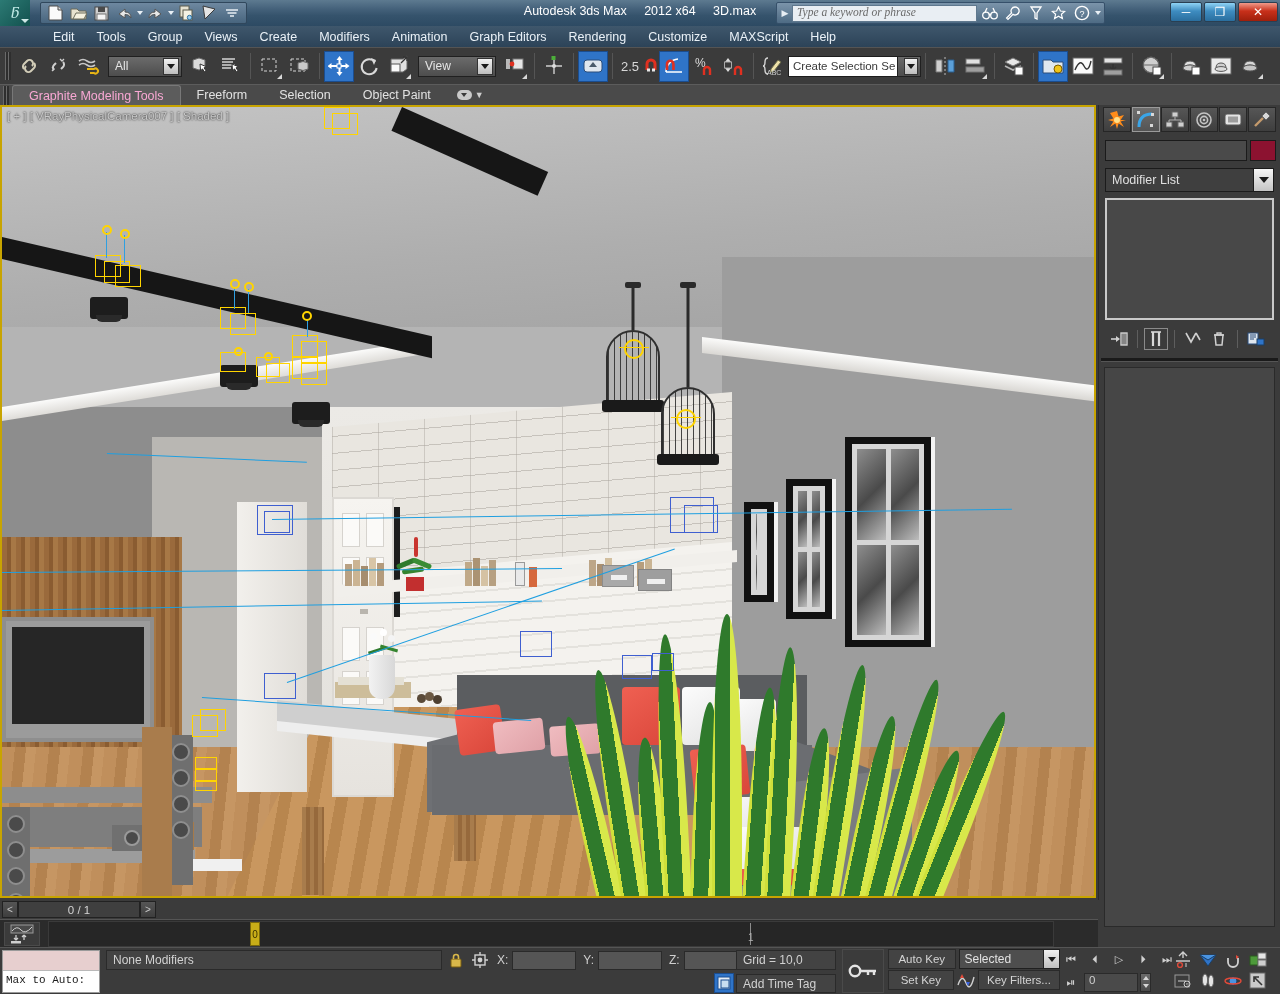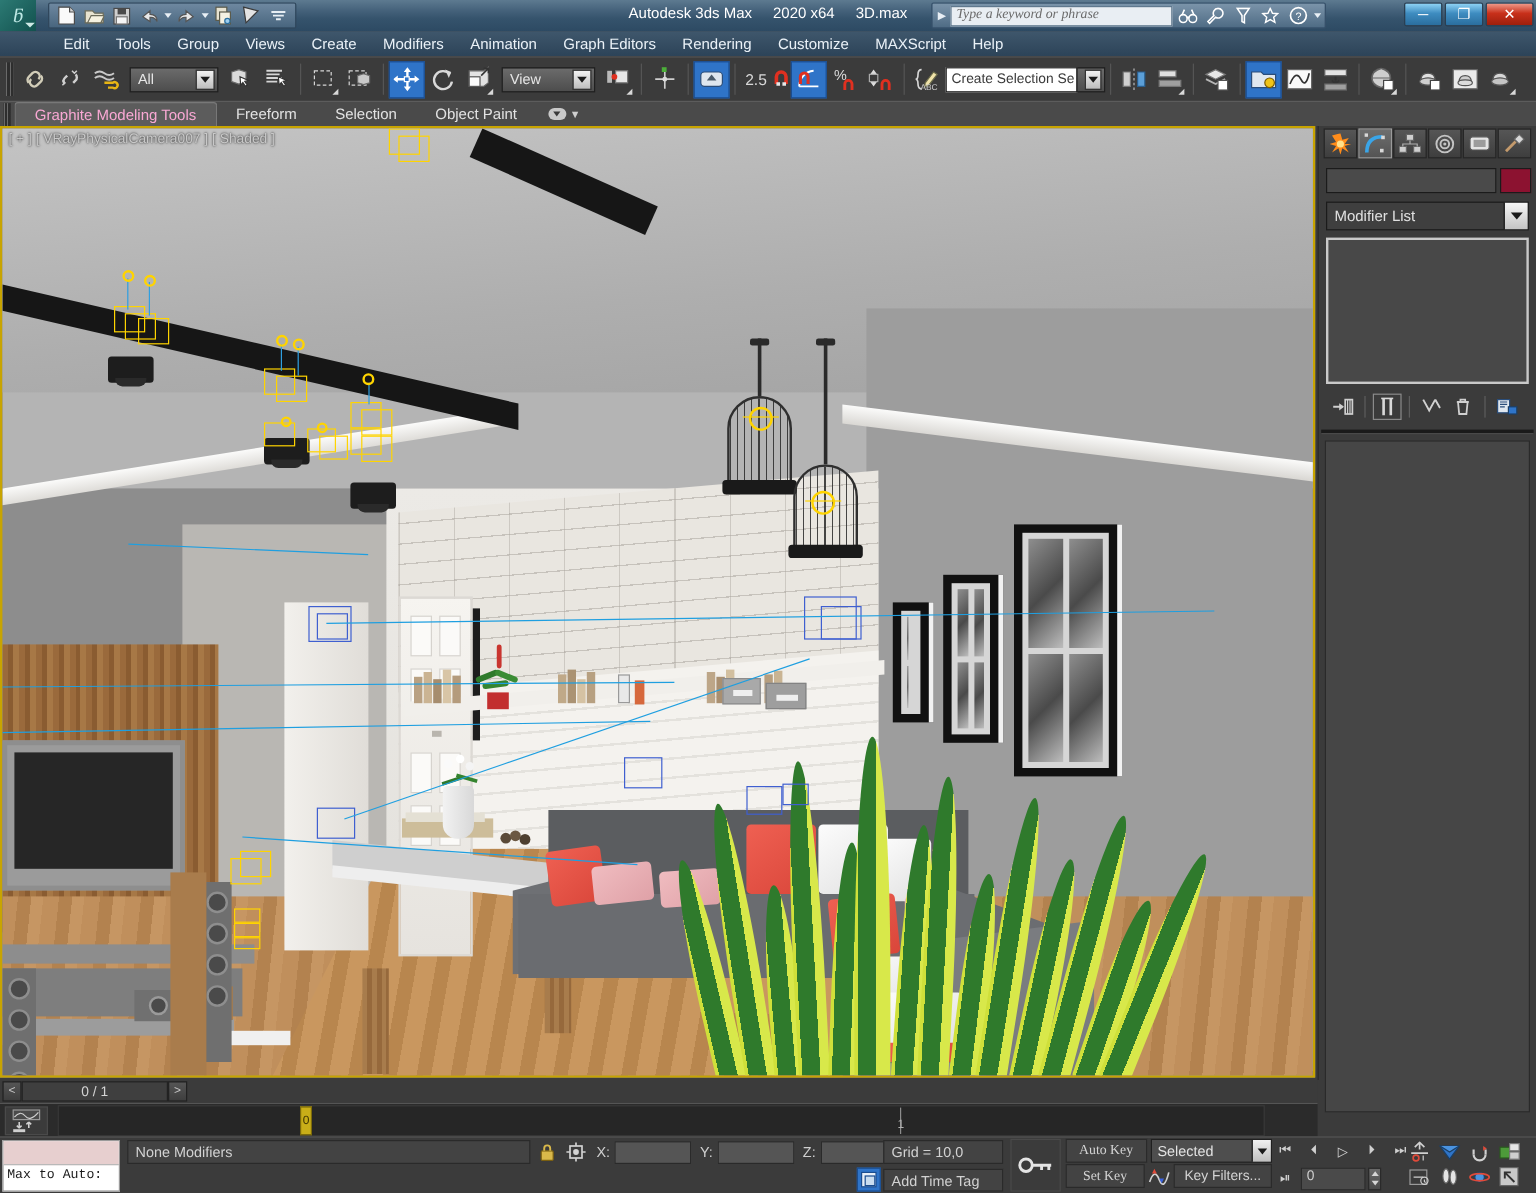--- a/index.html
+++ b/index.html
@@ -335,21 +335,21 @@
   #prompt{ position:absolute; left:106px; top:26px; width:608px; height:19px;
     background:#434343; border:1px solid #2a2a2a; color:#d2d2d2; font-size:12px; padding:2px 0 0 6px;}
   #addtimetag{ position:absolute; left:736px; top:26px; width:100px;height:19px;
     background:#434343;border:1px solid #2a2a2a;color:#d2d2d2;font-size:12px;padding:2px 0 0 6px;}
   #tagbtn{ position:absolute; left:714px; top:25px; width:20px;height:20px;
     background:#2f74c8; border:1px solid #1b4d8f; display:flex;align-items:center;justify-content:center;}
   #keybig{ position:absolute; left:842px; top:1px; width:42px; height:44px;
     background:#3b3b3b; border:1px solid #4a4a4a; display:flex;align-items:center;justify-content:center;}
   #anim-ctrl{ position:absolute; left:888px; top:1px; width:172px; }
   .akbtn{ width:72px;height:20px; background:#434343; border:1px solid #2a2a2a;
-    color:#d4d4d4; font-size:11.5px; display:flex;align-items:center;justify-content:center;font-family:Liberation Serif, serif;}
+    color:#d4d4d4; font-size:11.5px; display:flex;align-items:center;justify-content:center;}
   .selcombo{ width:108px;height:20px; background:#4e4e4e; border:1px solid #202020;
     color:#e2e2e2; font-size:12px; display:flex;align-items:center; padding-left:5px; }
   .selcombo .arw{ margin-left:auto;width:16px;height:18px;
     background:linear-gradient(180deg,#f0f0f0,#bfbfbf);border-left:1px solid #202020;
     display:flex;align-items:center;justify-content:center;}
   .selcombo .arw i{width:0;height:0;border-left:4px solid transparent;border-right:4px solid transparent;border-top:5px solid #1a1a1a;}
   .kfbtn{ width:90px;height:20px;background:#434343;border:1px solid #2a2a2a;
     color:#d4d4d4;font-size:11.5px;display:flex;align-items:center;justify-content:center;}
   #playback{ position:absolute; left:1060px; top:1px; display:flex; gap:2px; }
   .pbbtn{ width:22px;height:20px; display:flex;align-items:center;justify-content:center; color:#d0d0d0; font-size:11px;}
@@ -418,21 +418,21 @@
     </div>
     <div class="qicon">
       <svg width="12" height="9" viewBox="0 0 12 9">
           <path d="M0 1h12M1.5 4h9M4 7h4" stroke="#e7eef4" stroke-width="1.6"></path>
         </svg>
     </div>
   </div>
 
   <div id="title-text">
     <span>Autodesk 3ds Max</span>
-    <span>2020 x64</span>
+    <span>2012 x64</span>
     <span>3D.max</span>
   </div>
 
   <div id="search-area">
     <div id="search-expander">▶</div>
     <div id="searchbox">Type a keyword or phrase</div>
     <div class="hicon">
       <svg width="16" height="13" viewBox="0 0 16 13">
           <circle cx="4" cy="8.5" r="3.3" fill="none" stroke="#fff" stroke-width="1.3"></circle>
           <circle cx="12" cy="8.5" r="3.3" fill="none" stroke="#fff" stroke-width="1.3"></circle>

